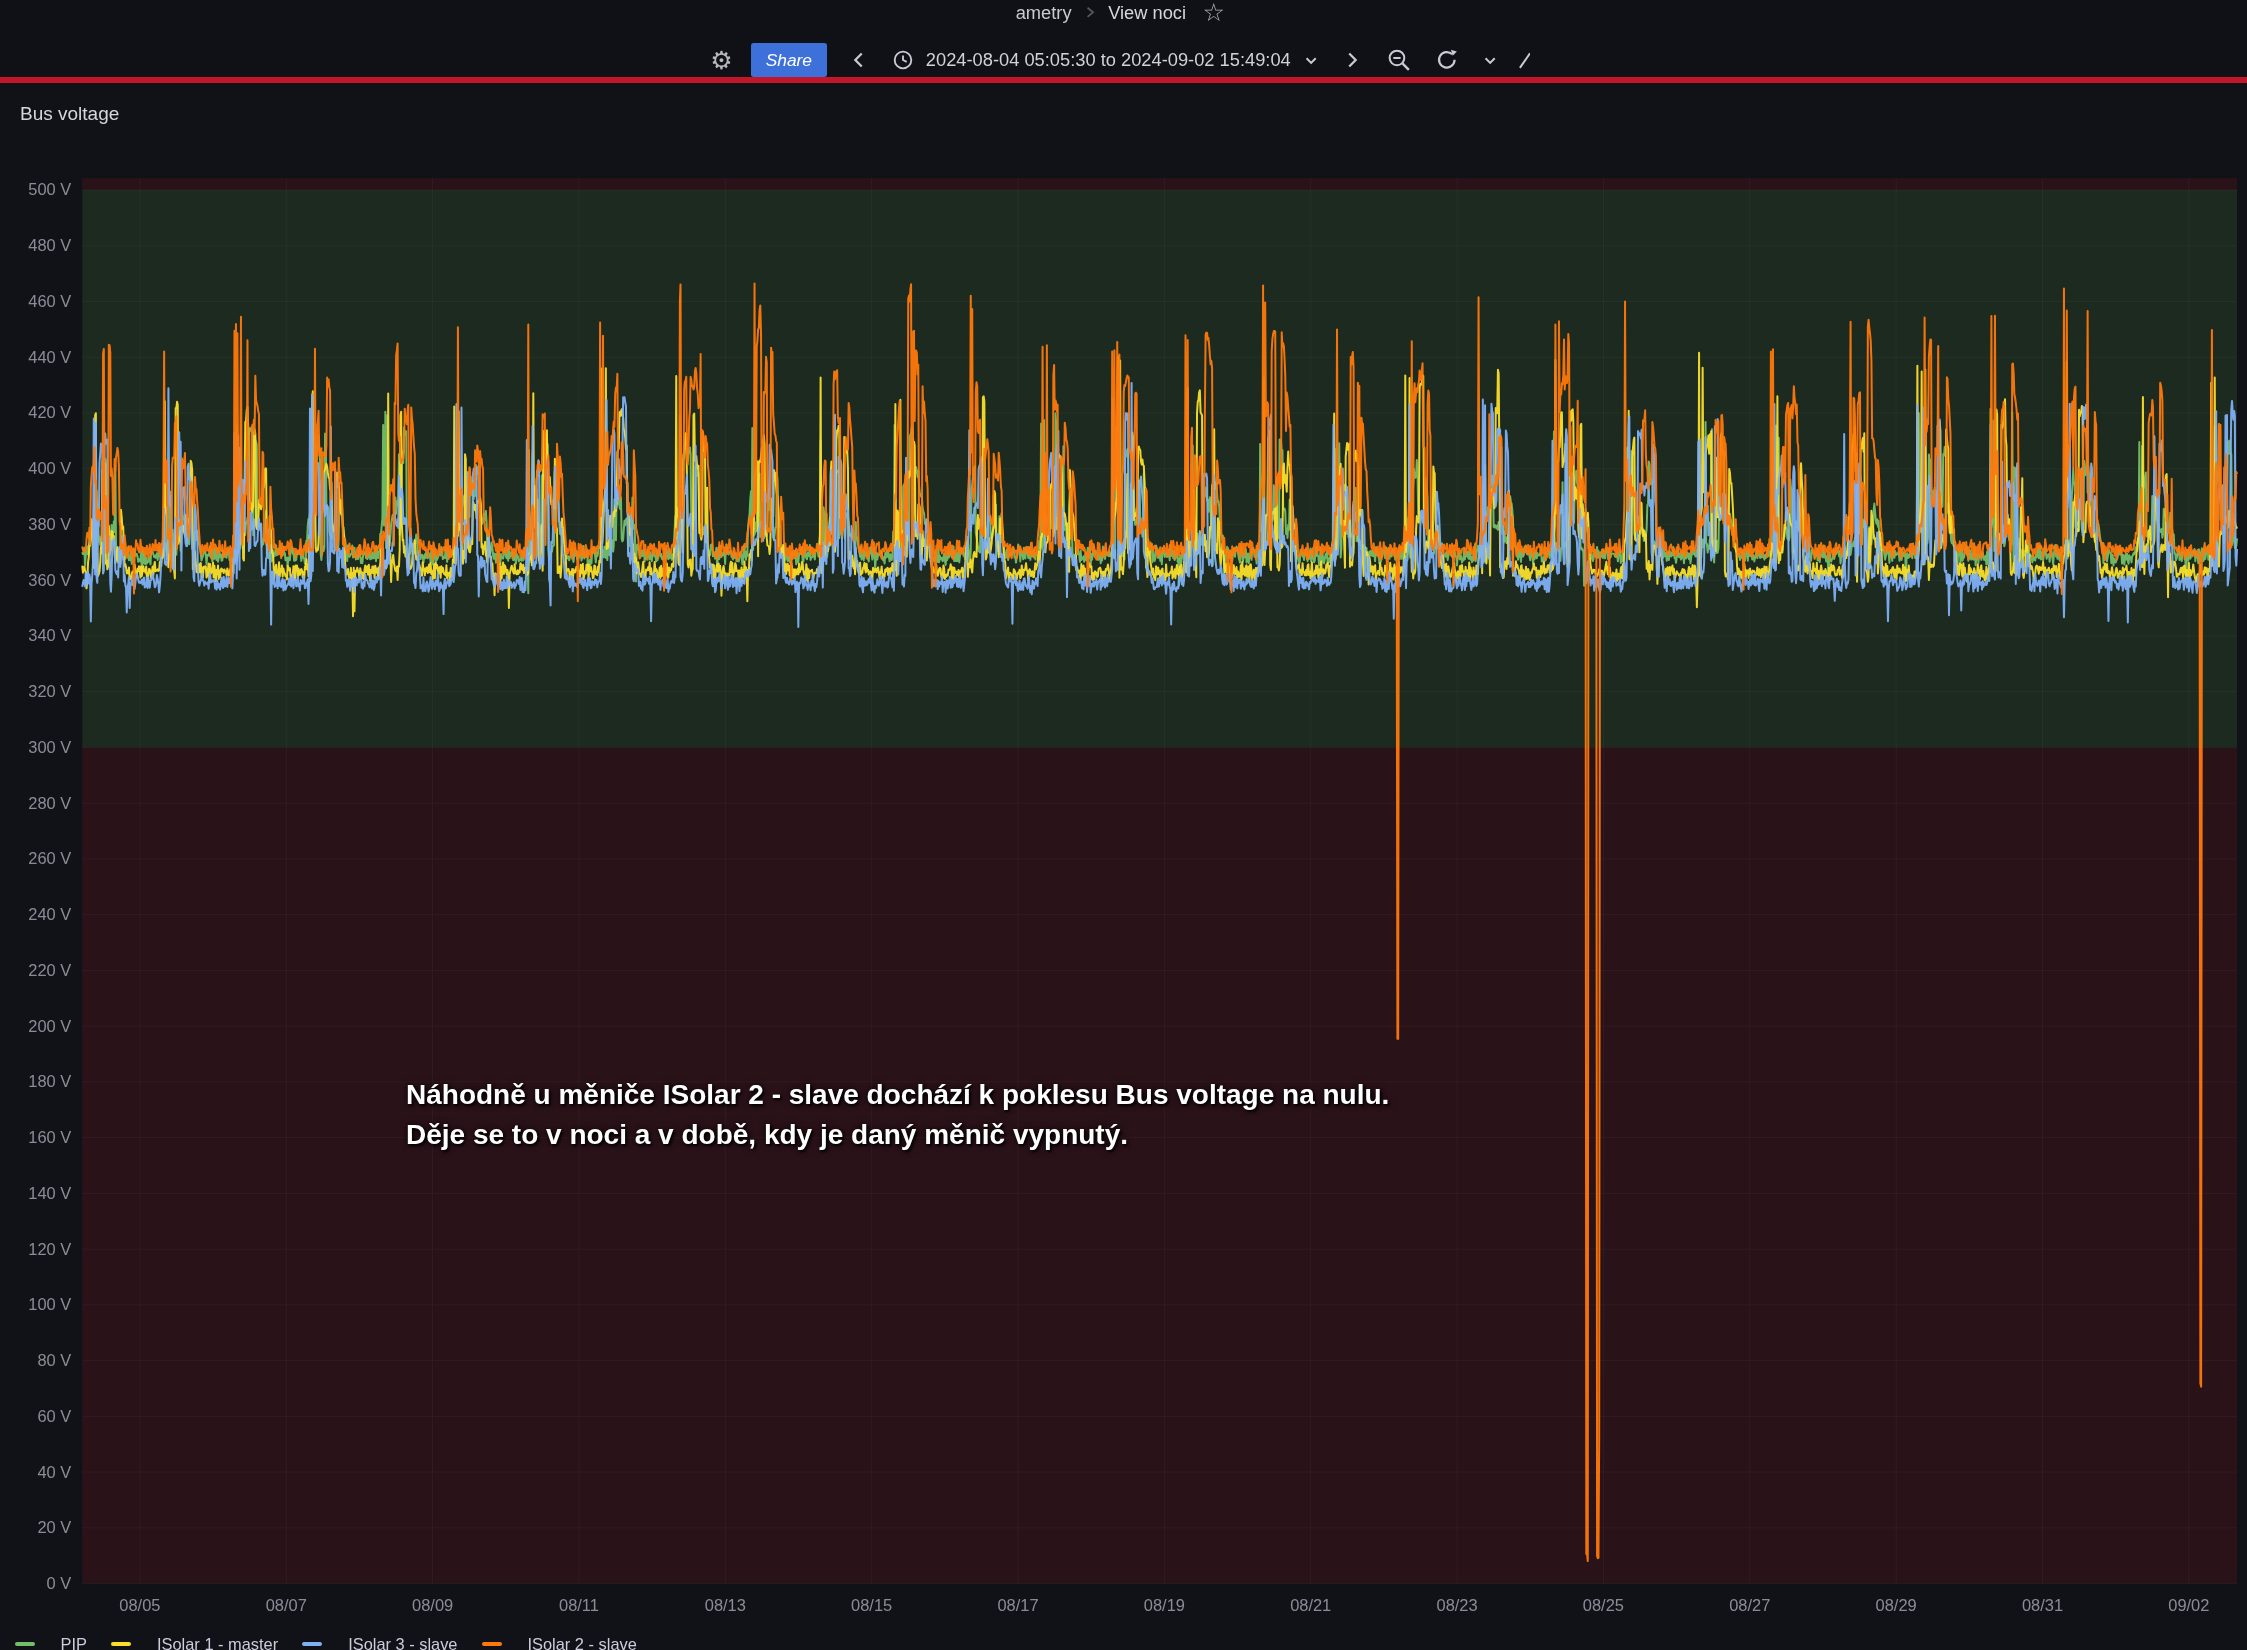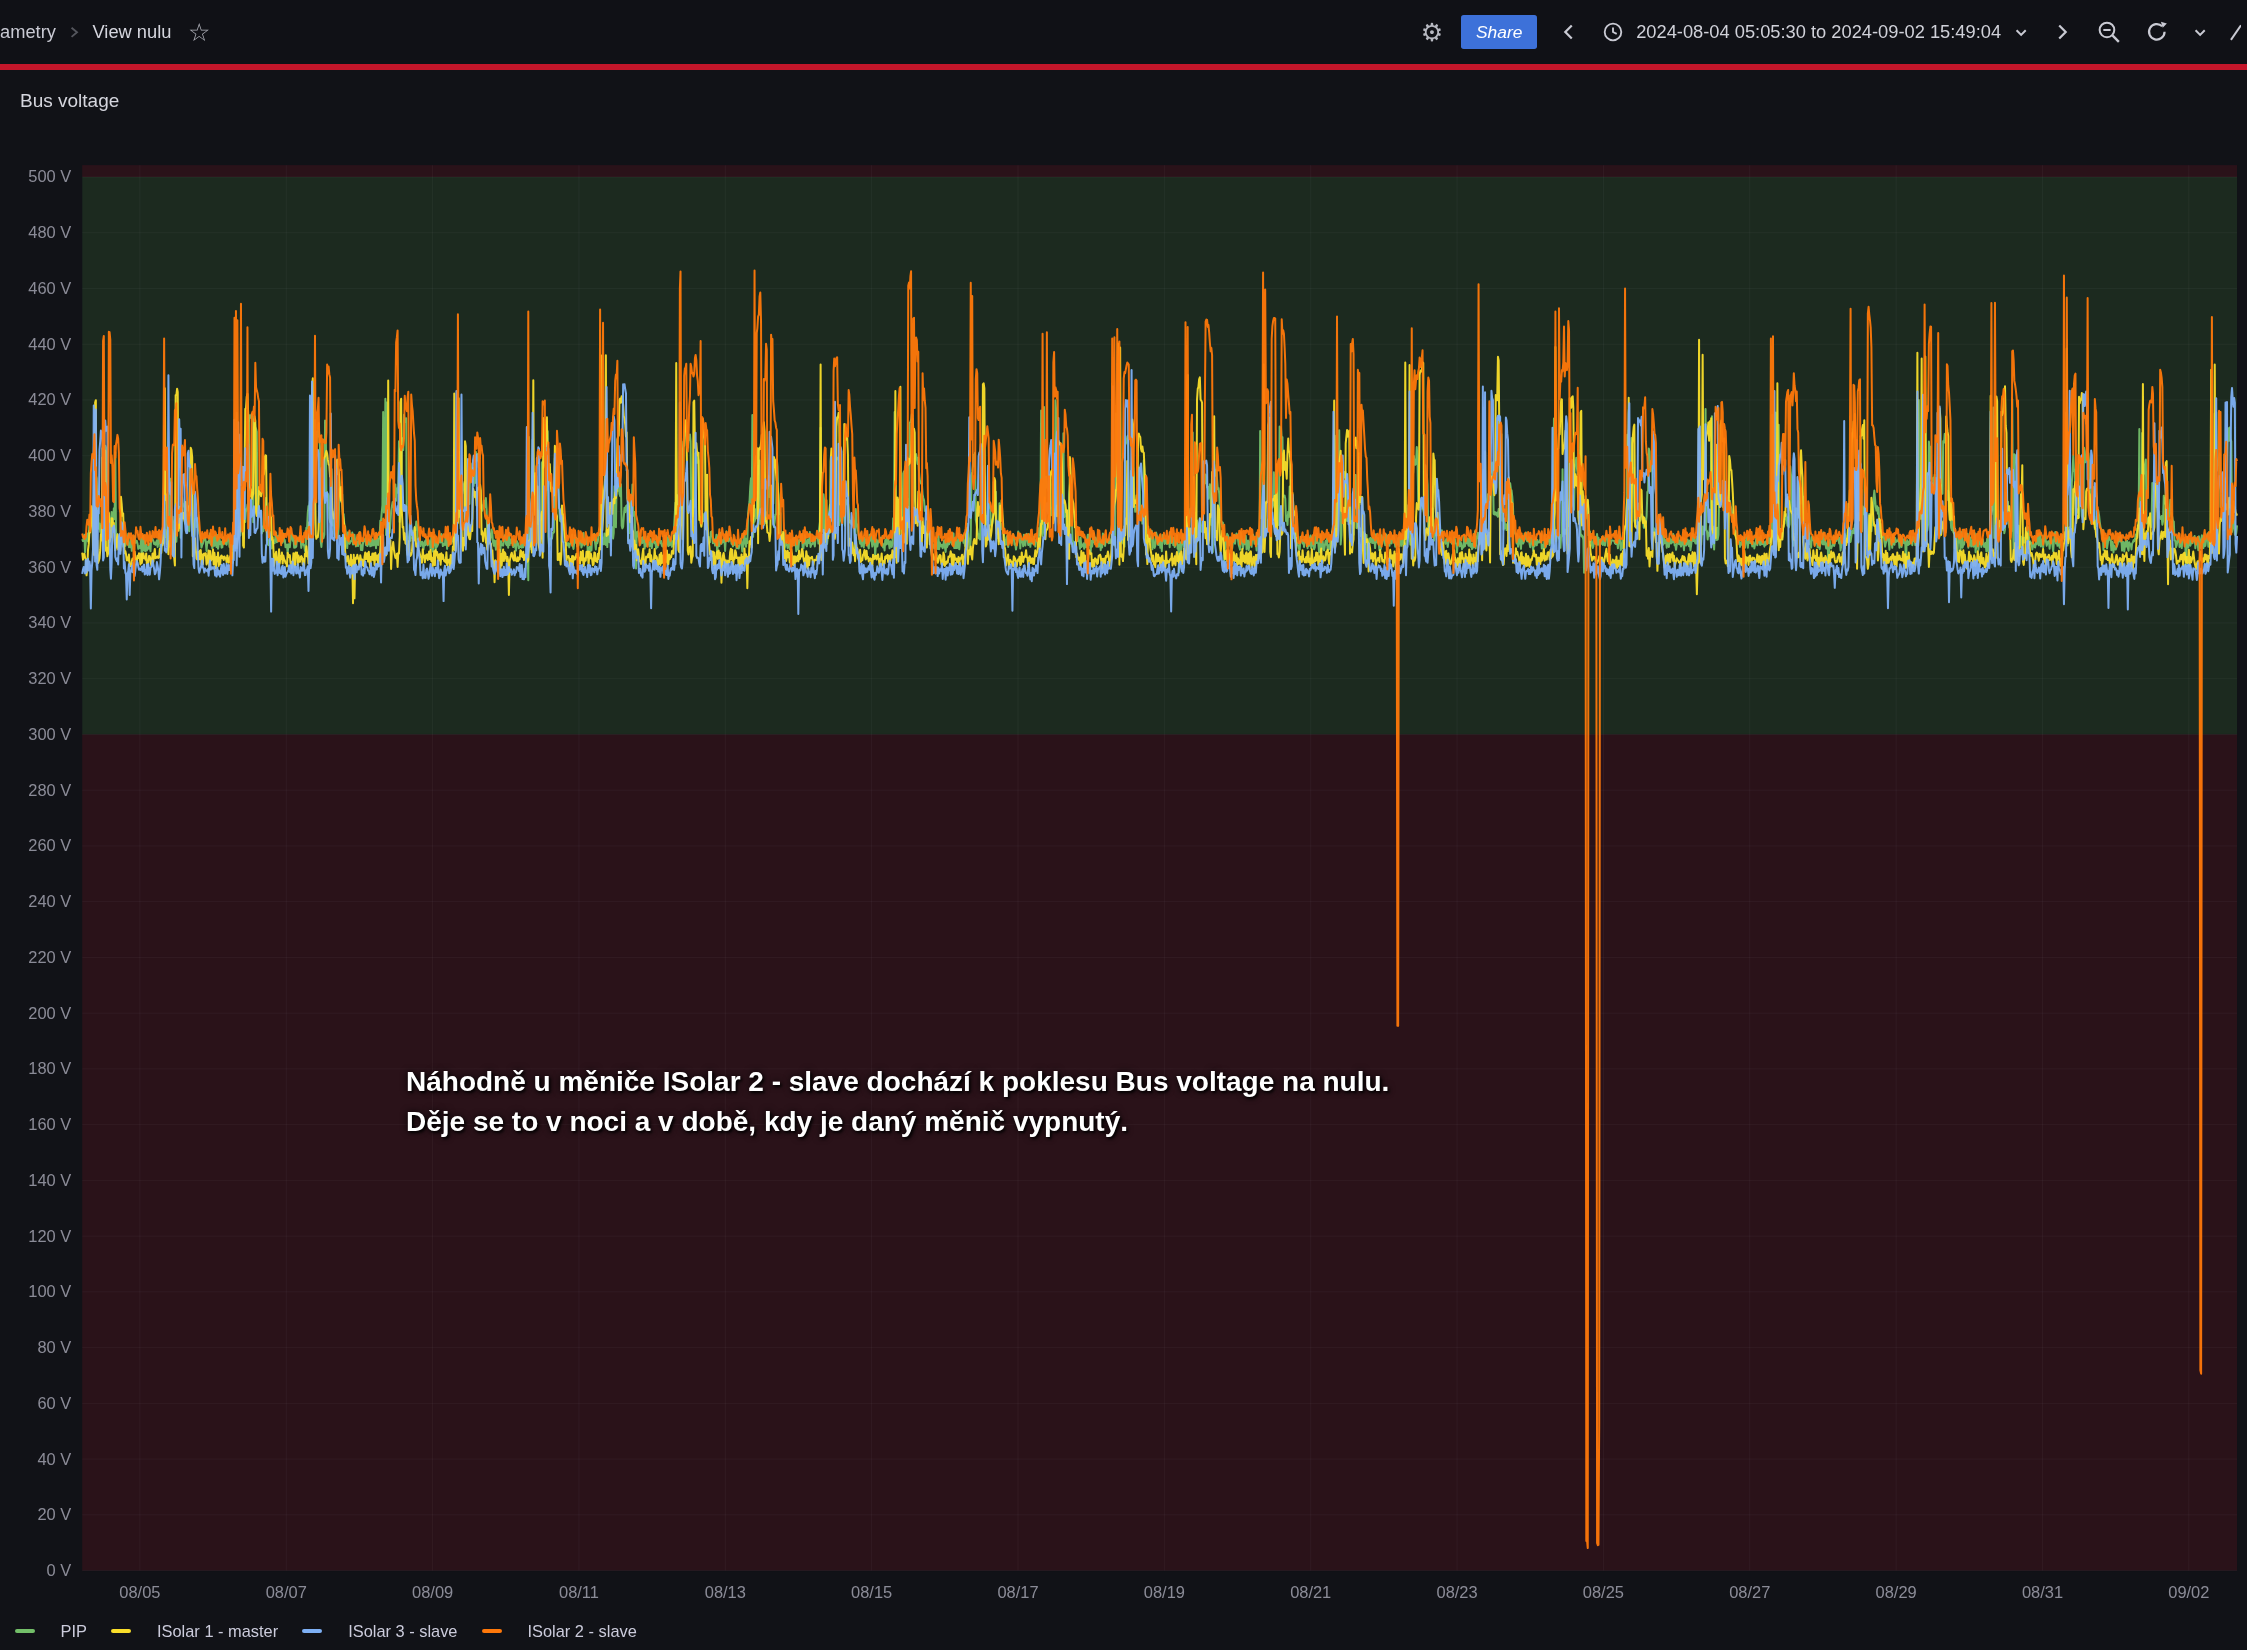--- a/index.html
+++ b/index.html
@@ -1,21 +1,21 @@
 <!DOCTYPE html>
 <html style="font-size:14.6px"><head>
 <meta charset="utf-8">
 <style>
   html,body{margin:0;padding:0;background:#111217;width:2248px;height:1650px;overflow:hidden;
     font-family:"Liberation Sans",sans-serif;color:#ccccdc;}
   *{box-sizing:border-box;}
 
   
-  .topnav{height:64px;background:#101116;display:flex;align-items:center;justify-content:space-between;
-    padding:0 7.3px 0 0;}
+  .topnav{height:77px;background:#101116;display:flex;align-items:center;justify-content:space-between;
+    padding:0 7.3px 0 0;flex-direction:column;}
   .nav-left{display:flex;align-items:center;gap:11px;}
   .crumb{font-size:18.3px;color:#c9cad3;cursor:pointer;white-space:nowrap;}
   .crumb.current{color:#d5d6de;}
   .crumb-sep{opacity:.55;}
   .star{font-size:25px;color:#aeb0b8;line-height:1;cursor:pointer;margin-left:5.5px;}
   .nav-right{display:flex;align-items:center;gap:18.3px;}
   .gear{font-size:25px;color:#b7b9c1;cursor:pointer;line-height:1;}
   .share-btn{background:#3d71d9;color:#fff;border:none;border-radius:2.7px;font-size:17.4px;
     padding:6.4px 14.6px;font-family:inherit;cursor:pointer;font-style:italic;}
   .icon-btn{background:none;border:none;padding:1.8px;cursor:pointer;display:flex;align-items:center;}
@@ -41,21 +41,21 @@
 </style>
 </head>
 <body>
 
 <header class="topnav">
   <div class="nav-left">
     <span class="crumb">ametry</span>
     <svg class="crumb-sep" width="14.6" height="14.6" viewBox="0 0 16 16">
       <polyline points="5,3 11,8 5,13" fill="none" stroke="#8d8f98" stroke-width="2"></polyline>
     </svg>
-    <span class="crumb current">View nulu</span>
+    <span class="crumb current">View noci</span>
     <span class="star">☆</span>
   </div>
   <div class="nav-right">
     <span class="gear">⚙</span>
     <button class="share-btn">Share</button>
     <button class="icon-btn">
       <svg width="24" height="24" viewBox="0 0 26 26">
         <polyline points="16,6 9,13 16,20" fill="none" stroke="#c9cad3" stroke-width="2.4"></polyline>
       </svg>
     </button>

